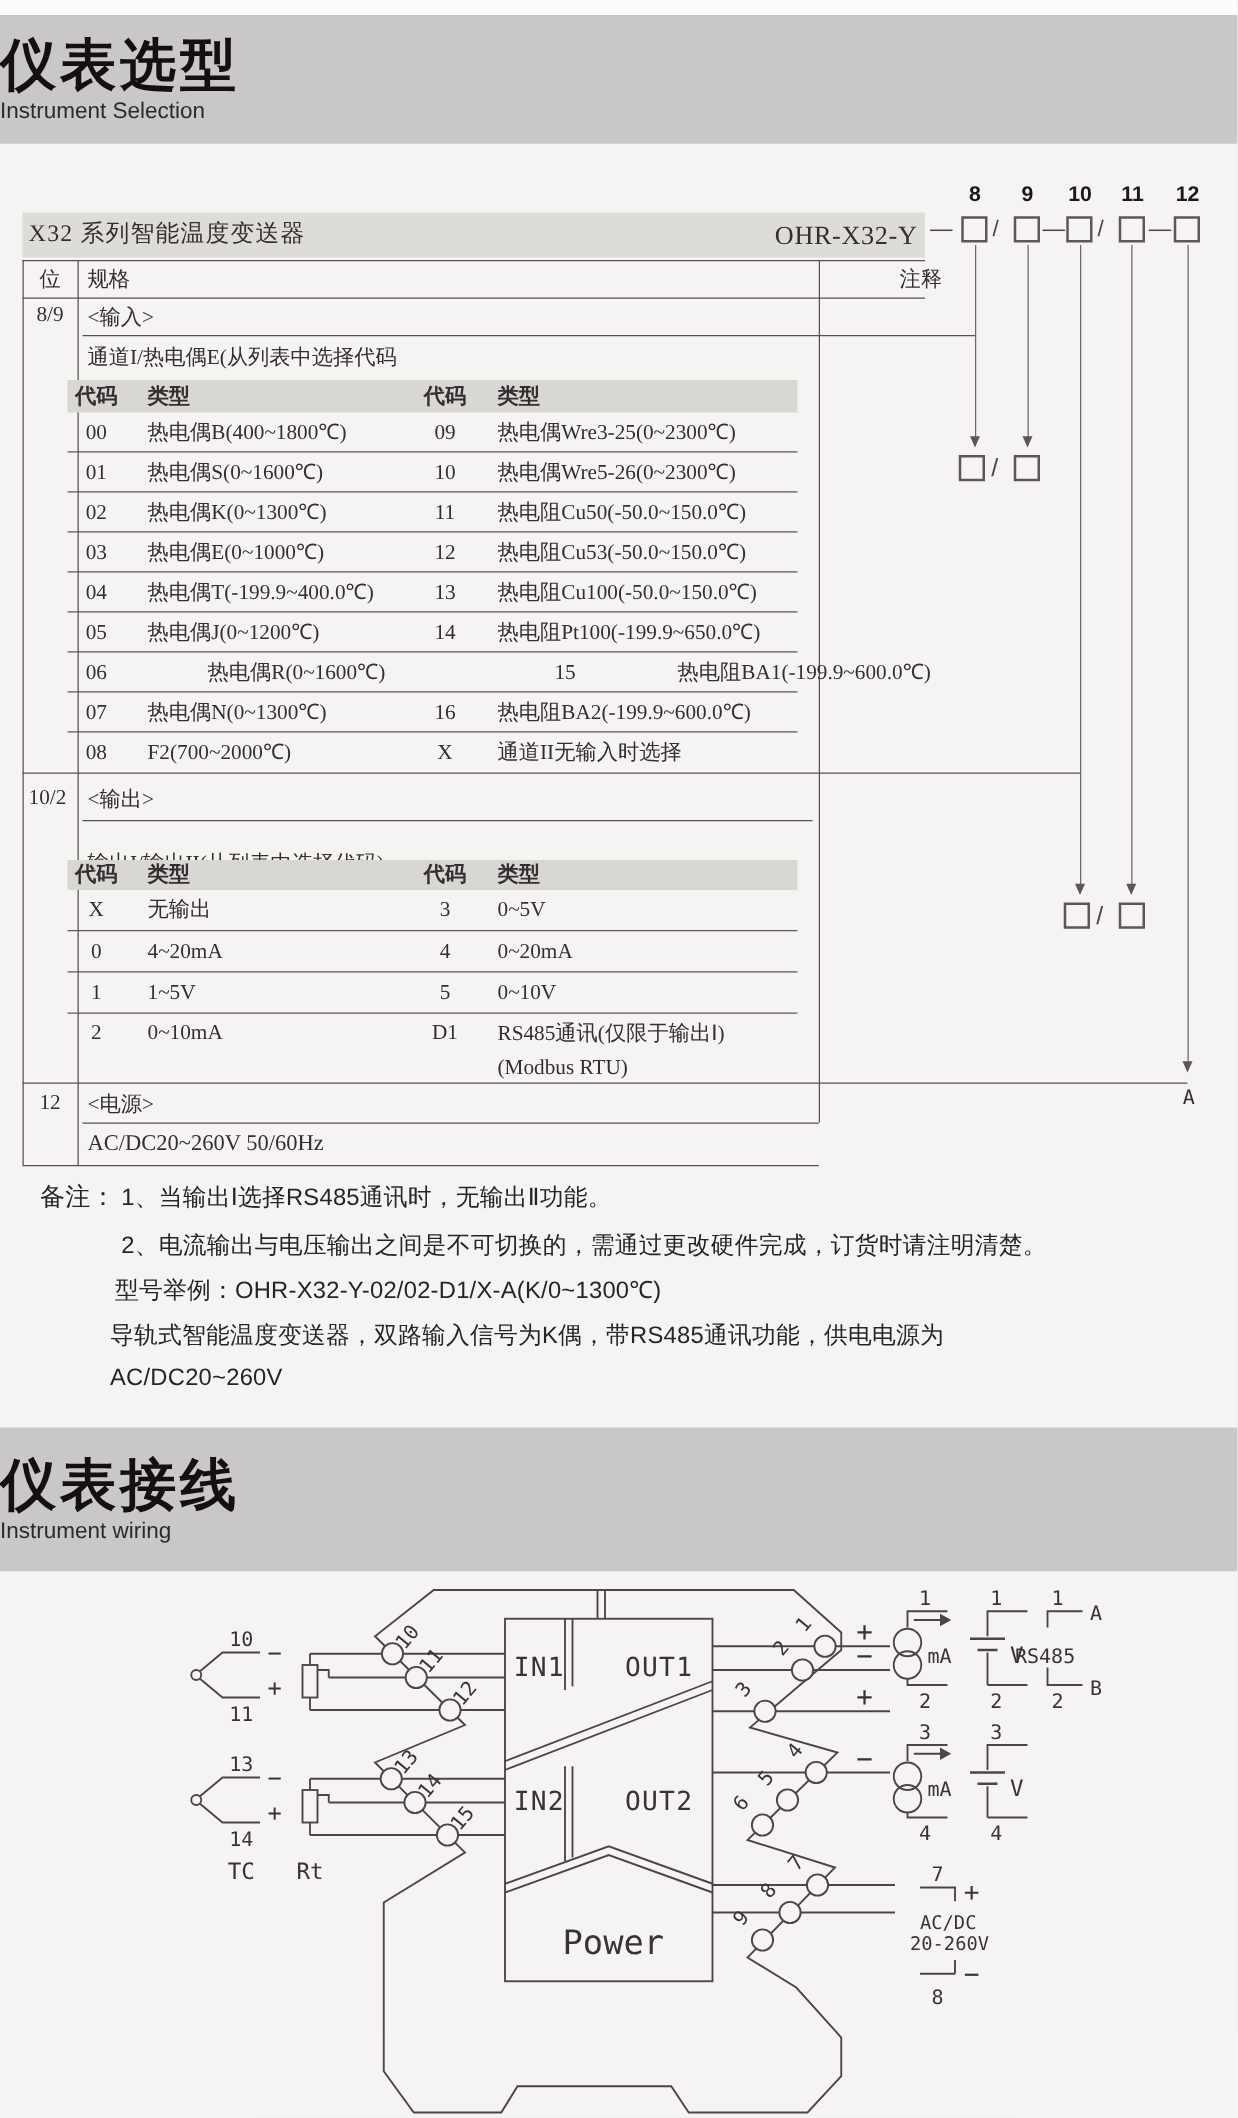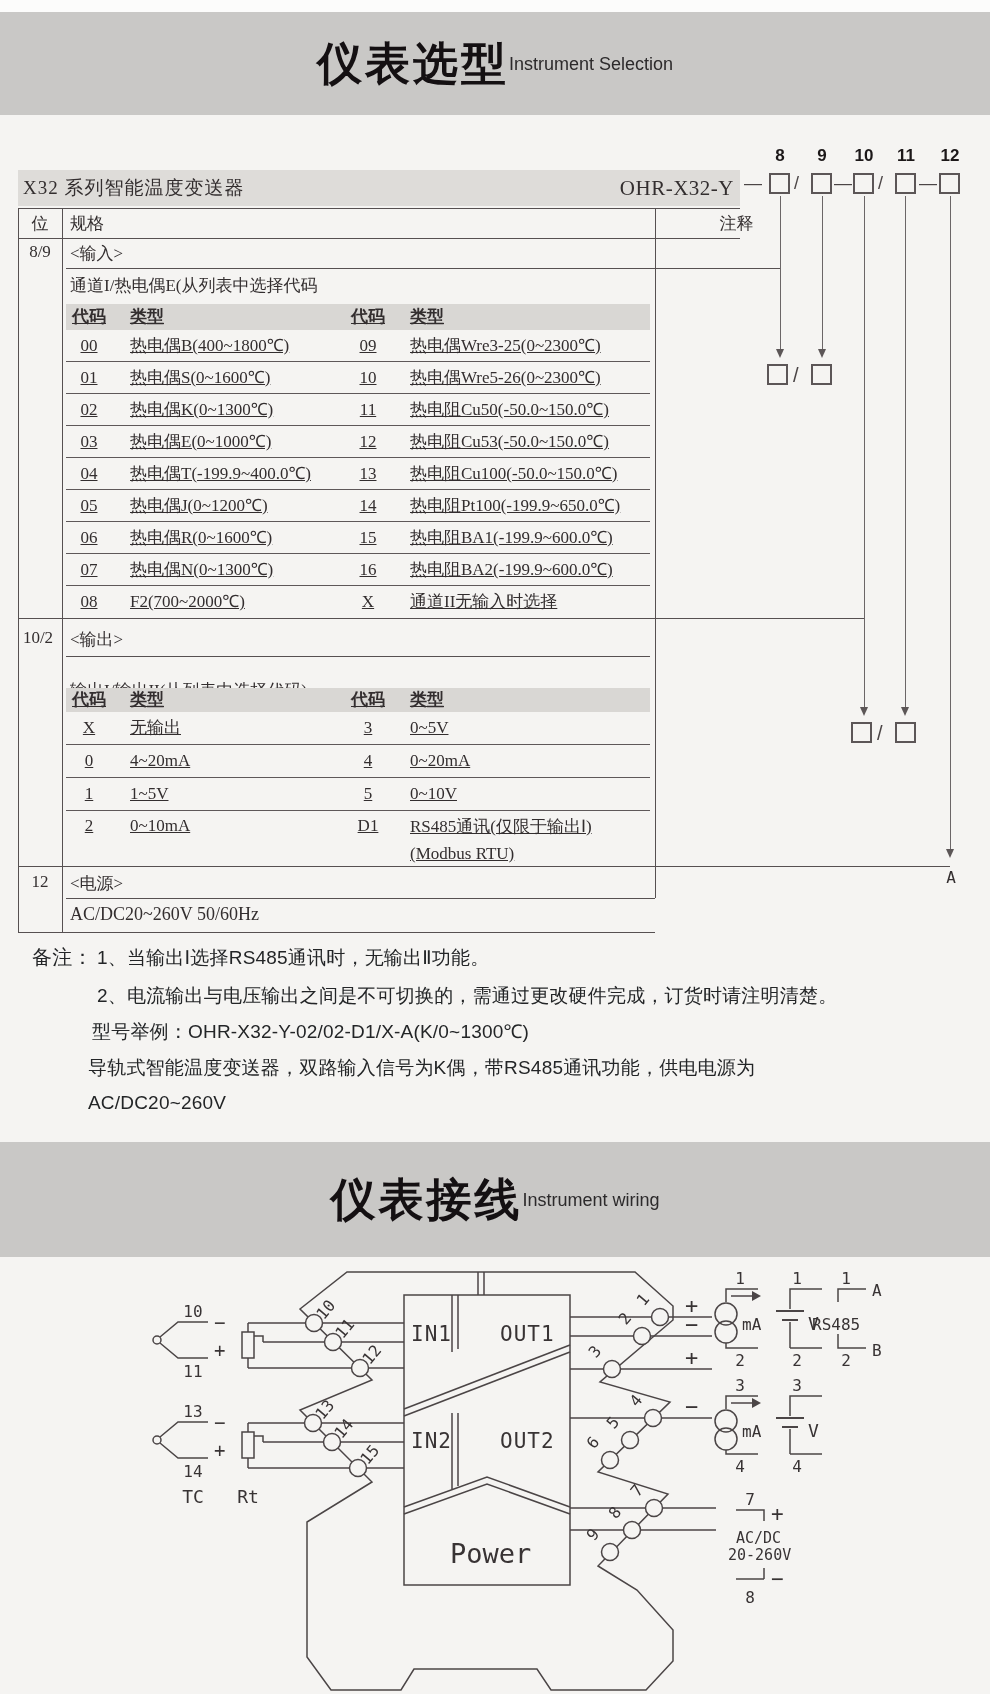--- a/index.html
+++ b/index.html
@@ -1,35 +1,35 @@
 <!DOCTYPE html>
 <html><head>
 <meta charset="utf-8">
 <style>
   html,body{margin:0;padding:0;}
   body{background:#e9e8e6;}
   .page{position:relative;width:990px;height:1694px;margin:0 auto;background:#f5f4f2;overflow:hidden;
         font-family:"Liberation Sans",sans-serif;color:#332e2f;}
   .abs{position:absolute;}
-  .band{position:absolute;left:0;width:990px;background:#c9c8c6;display:flex;
-        align-items:center;justify-content:center;}
+  .band{position:absolute;left:0;width:990px;background:#c9c8c6;display:flex;flex-direction:column;
+        justify-content:center;}
   .band-title{font-size:45px;font-weight:bold;letter-spacing:3px;color:#141012;line-height:1.05;}
   .band-sub{font-size:18px;color:#2c2a2b;margin-top:2px;}
   .hl{position:absolute;height:1px;background:#565051;}
   .vl{position:absolute;width:1px;background:#565051;}
   .serif{font-family:"Liberation Serif",serif;}
   .cell-pos{position:absolute;text-align:center;font-family:"Liberation Serif",serif;font-size:17px;}
   .lbl{position:absolute;font-family:"Liberation Serif",serif;font-size:17px;white-space:nowrap;}
   .hlband{position:absolute;background:#dedcd9;}
   .sqr{position:absolute;width:21px;height:21px;border:2px solid #5c5657;box-sizing:border-box;}
   .digit{position:absolute;width:24px;text-align:center;font-size:17px;font-weight:bold;color:#1c1819;}
   .sep{position:absolute;font-size:18px;color:#4b4546;}
   .arr{position:absolute;width:0;height:0;border-left:4px solid transparent;border-right:4px solid transparent;
        border-top:9px solid #5c5657;}
-  .tblbox{position:absolute;left:66px;width:584px;text-decoration:underline;}
+  .tblbox{position:absolute;left:54px;width:584px;}
   .thead{display:flex;background:#d9d7d4;font-family:"Liberation Serif",serif;font-size:17px;font-weight:bold;}
   .trow{display:flex;font-family:"Liberation Serif",serif;font-size:17px;border-bottom:1px solid #5e5859;}
   .trow.noline{border-bottom:none;}
   .c0{width:46px;text-align:center;flex:none;}
   .c1{width:210px;padding-left:18px;flex:none;white-space:nowrap;}
   .c2{width:56px;text-align:center;flex:none;}
   .c3{flex:1;padding-left:14px;white-space:nowrap;}
   .note{position:absolute;font-size:19px;color:#232527;white-space:nowrap;letter-spacing:0.2px;}
   svg text{font-family:"DejaVu Sans Mono","Liberation Mono",monospace;fill:#383334;}
 </style>
@@ -141,21 +141,21 @@
         <div class="c1">热电偶T(-199.9~400.0℃)</div>
         <div class="c2">13</div>
         <div class="c3">热电阻Cu100(-50.0~150.0℃)</div>
     </div>
     <div class="trow" style="height:31px;line-height:31px;">
       <div class="c0">05</div>
         <div class="c1">热电偶J(0~1200℃)</div>
         <div class="c2">14</div>
         <div class="c3">热电阻Pt100(-199.9~650.0℃)</div>
     </div>
-    <div class="trow" style="height:31px;line-height:31px;">
+    <div class="trow" style="height:31px;line-height:31px;gap:48px;">
       <div class="c0">06</div>
         <div class="c1">热电偶R(0~1600℃)</div>
         <div class="c2">15</div>
         <div class="c3">热电阻BA1(-199.9~600.0℃)</div>
     </div>
     <div class="trow" style="height:31px;line-height:31px;">
       <div class="c0">07</div>
         <div class="c1">热电偶N(0~1300℃)</div>
         <div class="c2">16</div>
         <div class="c3">热电阻BA2(-199.9~600.0℃)</div>

